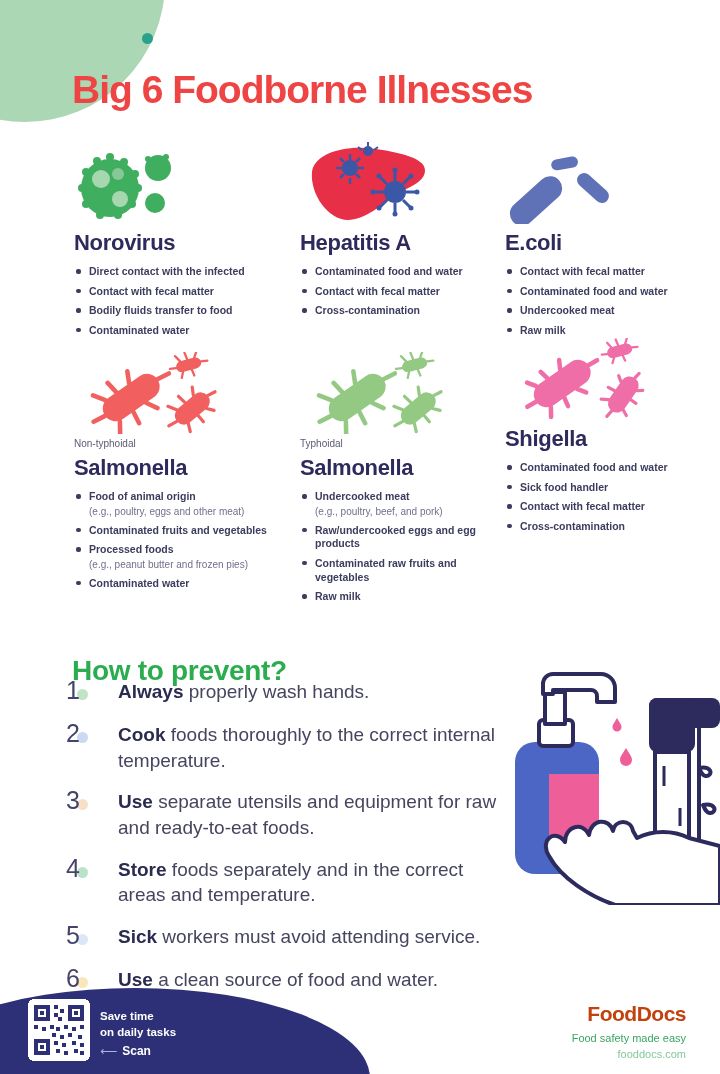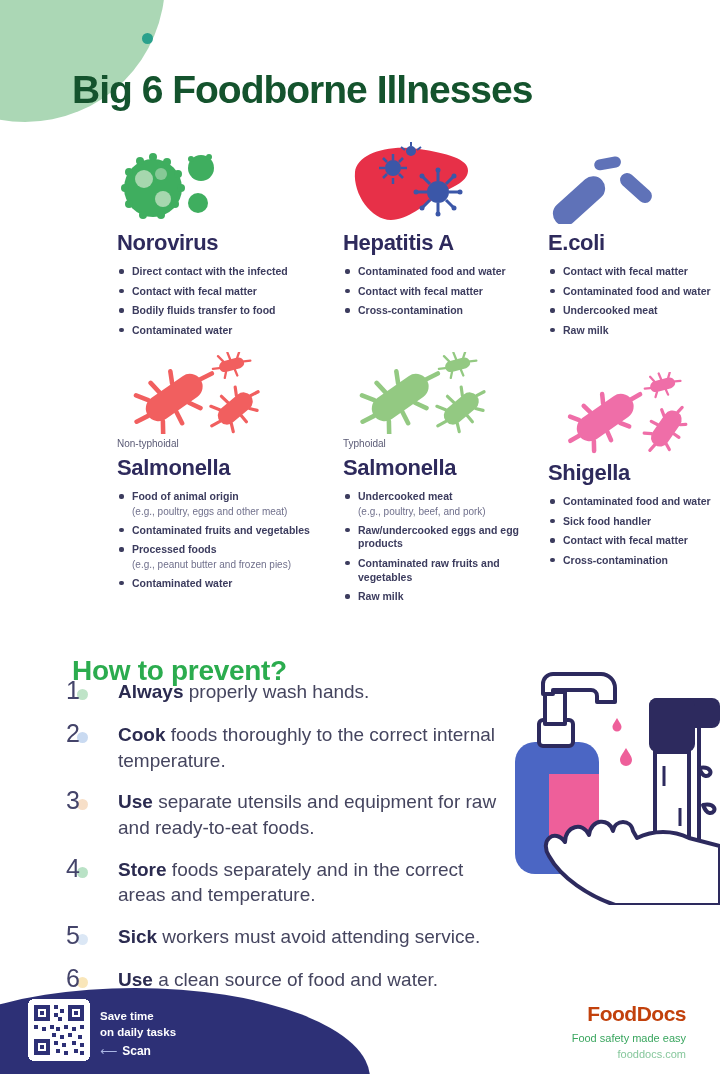--- a/index.html
+++ b/index.html
@@ -3,24 +3,24 @@
 <meta charset="utf-8">
 <style>
   html,body{margin:0;padding:0;}
   body{font-family:"Liberation Sans","DejaVu Sans",sans-serif;background:#ffffff;}
   .page{position:relative;width:720px;height:1074px;overflow:hidden;background:#ffffff;}
 
   
   .green-circle{position:absolute;left:-115px;top:-158px;width:280px;height:280px;border-radius:50%;background:#abd7b5;}
   .teal-dot{position:absolute;left:142px;top:33px;width:11px;height:11px;border-radius:50%;background:#2aa18c;}
 
-  .title{position:absolute;left:72px;top:42px;font-size:39px;font-weight:bold;letter-spacing:-1px;color:#14532d;}
+  .title{position:absolute;left:72px;top:42px;font-size:39px;font-weight:bold;letter-spacing:-1px;color:#ef4444;}
 
   
-  .card{position:absolute;width:212px;margin-left:43px;}
+  .card{position:absolute;width:212px;}
   .icon-box{height:82px;display:flex;align-items:flex-end;}
   .card-label{font-size:10px;color:#5a5a75;margin-top:4px;}
   .card-label:empty{display:none;}
   .card h2{margin:6px 0 0;font-size:22px;font-weight:bold;color:#2e2a5c;letter-spacing:-0.3px;}
   .card ul{list-style:none;margin:9px 0 0;padding:0;width:206px;}
   .card li{position:relative;padding-left:15px;margin-bottom:6px;font-size:10.5px;font-weight:bold;color:#3c3c5e;line-height:1.3;}
   .card li::before{content:"";position:absolute;left:2px;top:4px;width:4.5px;height:4.5px;border-radius:2px;background:#3c3c5e;}
   .b-sub{display:block;font-weight:normal;color:#70708c;font-size:10px;margin-top:1px;}
   .b-sub:empty{display:none;}
 
@@ -203,21 +203,21 @@
     <div class="card-label">Typhoidal</div>
     <h2>Salmonella</h2>
     <ul>
       <li><span class="b-main">Undercooked meat</span><span class="b-sub">(e.g., poultry, beef, and pork)</span></li>
       <li><span class="b-main">Raw/undercooked eggs and egg products</span></li>
       <li><span class="b-main">Contaminated raw fruits and vegetables</span></li>
       <li><span class="b-main">Raw milk</span></li>
     </ul>
   </div>
 
-  <div class="card" style="left:505px;top:372px;">
+  <div class="card" style="left:505px;top:338px;">
     <div class="icon-box">
       <svg class="bact" width="160" height="82" viewBox="0 0 160 90" style="color:#ef6ea8;">
         <g transform="rotate(-35 55 50)">
           <path class="flag" stroke-width="5" d="M30,36 L24,27 M45,36 L43,26 M62,36 L67,27 M30,64 L24,73 M48,64 L46,74 M65,64 L71,73 M20,50 L9,49 M90,50 L101,51"></path>
           <rect class="body" x="20" y="36" width="70" height="28" rx="14"></rect>
         </g>
         <g transform="rotate(-15 118 14)">
           <path class="flag" stroke-width="2.5" d="M110,8 L107,2 M118,8 L117,1 M126,8 L129,3 M110,20 L107,25 M120,20 L121,26 M104,14 L98,13 M132,14 L138,15"></path>
           <rect class="body" x="104" y="8" width="28" height="12" rx="6"></rect>
         </g>

